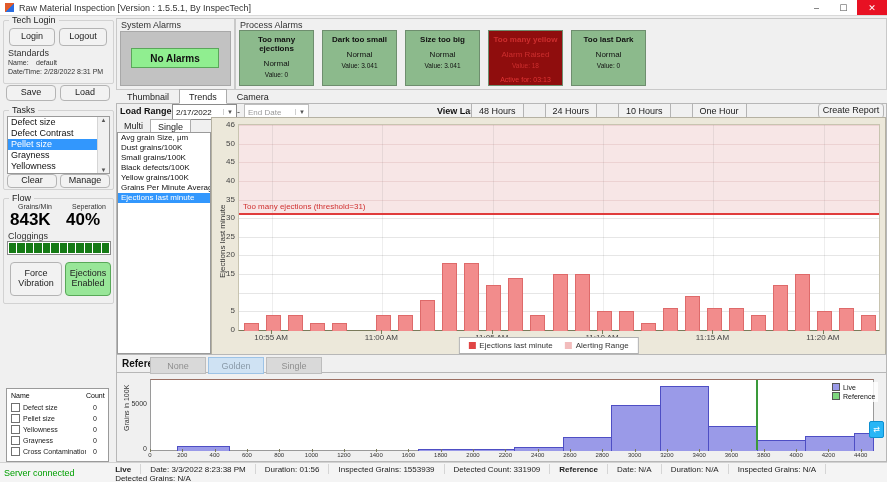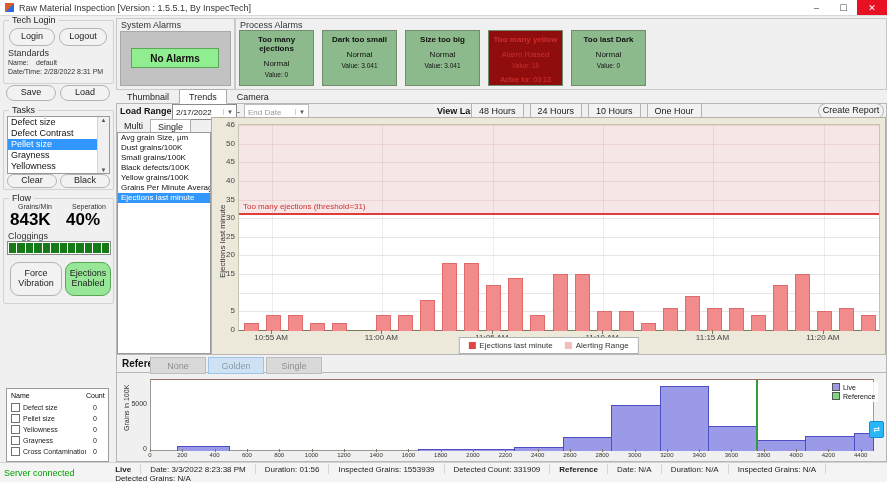--- a/index.html
+++ b/index.html
@@ -11,21 +11,21 @@
   .titlebar{position:absolute;left:0;top:0;width:887px;height:15px;background:#ffffff;
             border-bottom:1px solid #d9d9d9;display:flex;align-items:center;z-index:50}
   .appicon{width:9px;height:9px;margin:0 5px 0 5px;background:linear-gradient(135deg,#e05a2b 50%,#2b6de0 50%)}
   .title-text{font-size:9px;color:#333;flex:1;white-space:nowrap;overflow:hidden}
   .winbtn{width:27px;height:15px;display:flex;align-items:center;justify-content:center;
           font-size:9px;color:#444}
   .winbtn.close{background:#e81123;color:#fff;width:30px}
   
   .groupbox{position:absolute;border:1px solid #d2d2d2;border-radius:2px;background:transparent}
   .cap{position:absolute;top:-6px;left:5px;background:#f0f0f0;padding:0 3px;font-size:9px;color:#222;white-space:nowrap}
-  .btn{position:absolute;background:#f2f2f2;border:1px solid #b4b4b4;border-radius:9px;
+  .btn{position:absolute;background:#f2f2f2;border:1px solid #b4b4b4;border-radius:4px;
        font-size:9px;color:#222;display:flex;align-items:center;justify-content:center;text-align:center;line-height:1.1}
   .listbox{position:absolute;background:#fff;border:1px solid #9a9a9a;overflow:hidden}
   .list-item{height:11px;line-height:11px;font-size:9px;padding-left:3px;white-space:nowrap;color:#111}
   .list-item.selected{background:#3297fd;color:#fff}
   .vscroll{position:absolute;top:0;right:0;bottom:0;width:11px;background:#f0f0f0;border-left:1px solid #d5d5d5;
            display:flex;flex-direction:column;justify-content:space-between;align-items:center;font-size:6px;color:#555}
   .small-lbl{position:absolute;font-size:7px;color:#333;white-space:nowrap}
   .bigval{position:absolute;font-size:17px;font-weight:bold;color:#000;white-space:nowrap}
   .clogbar{position:absolute;border:1px solid #8a8a8a;background:#fff;display:flex;gap:1px;padding:1px}
   .clogseg{flex:1;background:#157a15}
@@ -53,21 +53,21 @@
   
   .outline{position:absolute;border:1px solid #b7b7b7;background:#f0f0f0}
   .tabstrip{position:absolute;left:117px;top:89px;height:15px;display:flex;z-index:10}
   .tab{padding:0 9px;font-size:9px;display:flex;align-items:center;border:1px solid transparent;color:#222}
   .tab.active{background:#fff;border:1px solid #acacac;border-bottom:1px solid #fff}
   .combo{position:absolute;background:#fff;border:1px solid #8a8a8a;font-size:8px;display:flex;align-items:center;
          padding-left:3px;color:#111}
   .combo .arr{margin-left:auto;font-size:6px;color:#555;padding:0 3px;border-left:1px solid #d0d0d0}
   .combo.disabled{color:#9a9a9a;border-color:#bdbdbd}
   .toolbar-lbl{position:absolute;font-size:9px;font-weight:bold;color:#111;white-space:nowrap}
-  .view-btns{position:absolute;display:flex;gap:6px}
+  .view-btns{position:absolute;display:flex;gap:21px}
   .view-btn{height:14px;padding:0 7px;background:#f2f2f2;border:1px solid #b4b4b4;font-size:9px;
             display:flex;align-items:center}
   
   .minitabs{position:absolute;display:flex}
   .minitab{padding:0 7px;height:13px;font-size:9px;display:flex;align-items:center;color:#222}
   .minitab.active{background:#fff;border:1px solid #acacac;border-bottom:1px solid #fff}
   .series-list .list-item{font-size:8px;height:10px;line-height:10px}
   
   .trendwrap{position:absolute;left:211px;top:117px;width:673px;height:236px;background:#ece8da;border:1px solid #b5b1a2}
   .plot{position:absolute;background:#fff;border:1px solid #c8c4b0;border-bottom:1px solid #7a7a5a}
@@ -144,21 +144,21 @@
       <div class="list-item selected">Pellet size</div>
       <div class="list-item">Grayness</div>
       <div class="list-item">Yellowness</div>
     </div>
   <div class="vscroll">
       <span>▲</span>
       <span>▼</span>
     </div>
 </div>
 <div class="btn" style="left:7px;top:174px;width:48px;height:12px">Clear</div>
-<div class="btn" style="left:60px;top:174px;width:48px;height:12px">Black</div>
+<div class="btn" style="left:60px;top:174px;width:48px;height:12px">Manage</div>
 
 <div class="groupbox" style="left:3px;top:198px;width:109px;height:104px">
   <span class="cap">Flow</span>
 </div>
 <div class="small-lbl" style="left:18px;top:203px">Grains/Min</div>
 <div class="small-lbl" style="left:72px;top:203px">Seperation</div>
 <div class="bigval" style="left:10px;top:210px">843K</div>
 <div class="bigval" style="left:66px;top:210px">40%</div>
 <div class="small-lbl" style="left:8px;top:231px;font-size:9px">Cloggings</div>
 <div class="clogbar" style="left:7px;top:241px;width:100px;height:10px" id="clogBar">

